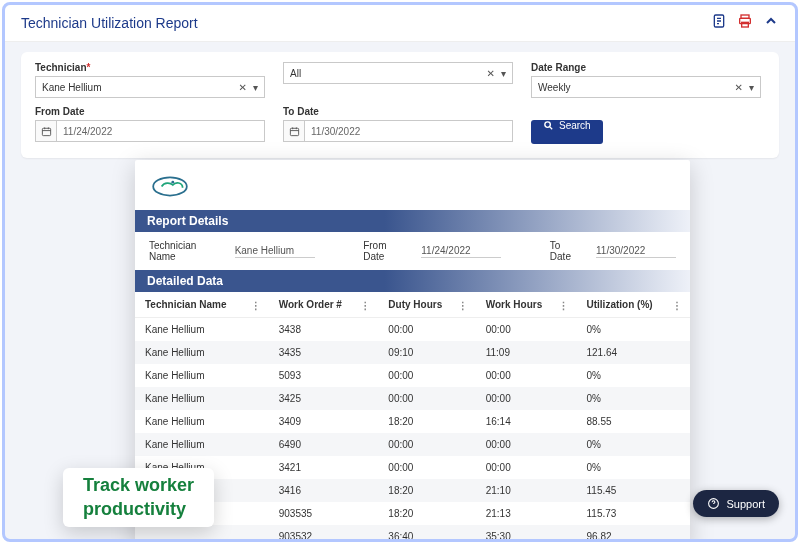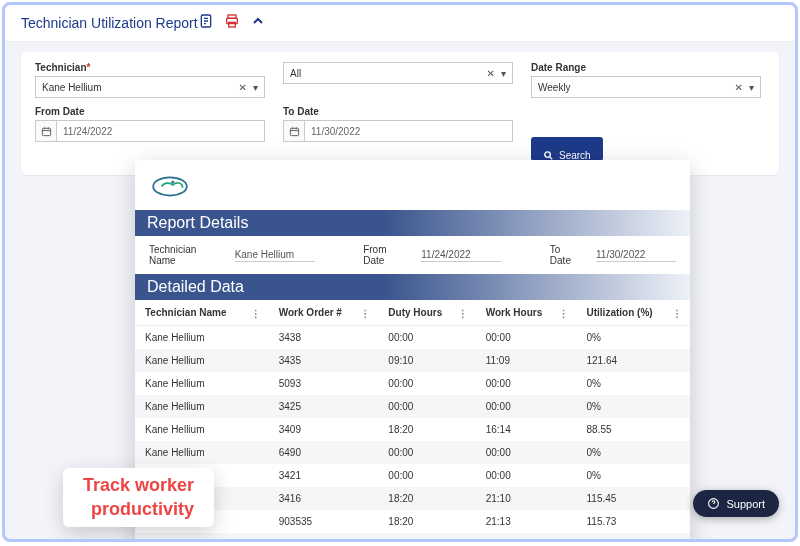--- a/index.html
+++ b/index.html
@@ -1,49 +1,49 @@
 <!DOCTYPE html>
 <html><head>
 <meta charset="utf-8">
 <style>
 * { box-sizing: border-box; margin: 0; padding: 0; font-family: Arial, sans-serif; }
 body { background: #fff; width: 800px; height: 546px; overflow: hidden; position: relative; }
 
 .outer-frame { border: 3px solid #b3c7ff; border-radius: 8px; margin: 2px; height: 540px; background: #f2f4f9; position: relative; overflow: hidden; }
 
-.header-bar { display: flex; align-items: center; justify-content: flex-start; padding: 8px 16px; background: #fff; border-bottom: 1px solid #eee; border-radius: 6px 6px 0 0; }
+.header-bar { display: flex; align-items: center; justify-content: space-between; padding: 8px 16px; background: #fff; border-bottom: 1px solid #eee; border-radius: 6px 6px 0 0; }
 .header-title { color: #1d3a8a; font-size: 14px; font-weight: 500; }
 .header-icons { display: flex; gap: 10px; align-items: center; }
 .header-icons svg { cursor: pointer; }
 
 .filter-card { background: #fff; margin: 10px 16px; border-radius: 6px; padding: 10px 14px 14px; box-shadow: 0 1px 2px rgba(0,0,0,0.06); }
 .filter-row { display: flex; gap: 18px; }
 .filter-group { display: flex; flex-direction: column; gap: 3px; }
 .filter-label { font-size: 10px; font-weight: 600; color: #333; }
 .required::after { content: "*"; color: #d32f2f; }
 .combo { border: 1px solid #c9c9c9; height: 22px; display: flex; align-items: center; padding: 0 6px; font-size: 10px; color: #333; background: #fff; justify-content: space-between; }
 .combo-right { display: flex; gap: 6px; align-items: center; color: #555; }
 .date-input { display: flex; align-items: center; gap: 0; }
 .date-icon-box { width: 22px; height: 22px; border: 1px solid #c9c9c9; display: flex; align-items: center; justify-content: center; font-size: 10px; background: #fafafa; }
 .date-field { border: 1px solid #c9c9c9; border-left: none; height: 22px; padding: 0 6px; font-size: 10px; color: #666; flex: 1; display: flex; align-items: center; }
-.search-btn { background: #1d3a8a; color: #fff; border: none; height: 24px; padding: 0 12px; font-size: 10px; border-radius: 3px; display: flex; align-items: flex-end; gap: 5px; cursor: pointer; margin-top: 31px; }
+.search-btn { background: #1d3a8a; color: #fff; border: none; height: 24px; padding: 0 12px; font-size: 10px; border-radius: 3px; display: flex; align-items: flex-start; gap: 5px; cursor: pointer; margin-top: 14px; }
 
 .report-card { position: absolute; left: 130px; top: 155px; width: 555px; background: #fff; box-shadow: 0 6px 24px rgba(0,0,0,0.18); border-radius: 2px; }
 .report-logo { padding: 10px 14px 6px; }
-.section-bar { background: linear-gradient(90deg, #3a558e 45%, #eef1f8 100%); color: #fff; font-size: 16px; padding: 4px 12px; font-weight: 400; }
+.section-bar { background: linear-gradient(90deg, #3a558e 45%, #eef1f8 100%); color: #fff; font-size: 12px; padding: 4px 12px; font-weight: 700; }
 .meta-row { display: flex; gap: 14px; padding: 8px 14px; font-size: 10px; align-items: center; }
 .meta-label { font-weight: 500; color: #333; }
 .meta-value { color: #555; border-bottom: 1px solid #ccc; min-width: 80px; padding-bottom: 1px; }
 .data-table { width: 100%; border-collapse: collapse; font-size: 10px; }
 .data-table th { text-align: left; padding: 7px 10px; font-weight: 600; color: #333; border-bottom: 1px solid #eee; font-size: 10px; position: relative; }
 .data-table th .dots { position: absolute; right: 8px; top: 8px; color: #888; cursor: pointer; }
 .data-table td { padding: 6px 10px; color: #333; }
 .data-table tbody tr:nth-child(even) { background: #f5f6f8; }
 
-.callout { position: absolute; left: 58px; bottom: 12px; background: #fff; border-radius: 6px; box-shadow: 0 6px 20px rgba(0,0,0,0.18); padding: 6px 20px; font-size: 18px; font-weight: 600; color: #ef4444; text-align: right; line-height: 1.3; font-family: -apple-system, 'Segoe UI', sans-serif; }
+.callout { position: absolute; left: 58px; bottom: 12px; background: #fff; border-radius: 6px; box-shadow: 0 6px 20px rgba(0,0,0,0.18); padding: 6px 20px; font-size: 18px; font-weight: 600; color: #15803d; text-align: left; line-height: 1.3; font-family: -apple-system, 'Segoe UI', sans-serif; }
 
 .support-pill { position: absolute; right: 16px; bottom: 22px; background: #1c2642; color: #fff; border-radius: 18px; padding: 7px 14px; font-size: 11px; display: flex; align-items: flex-end; gap: 6px; cursor: pointer; box-shadow: 0 2px 8px rgba(0,0,0,0.3); }
 </style>
 </head>
 <body>
 
 <div class="outer-frame">
 
   <div class="header-bar">
     <div class="header-title">Technician Utilization Report</div>

